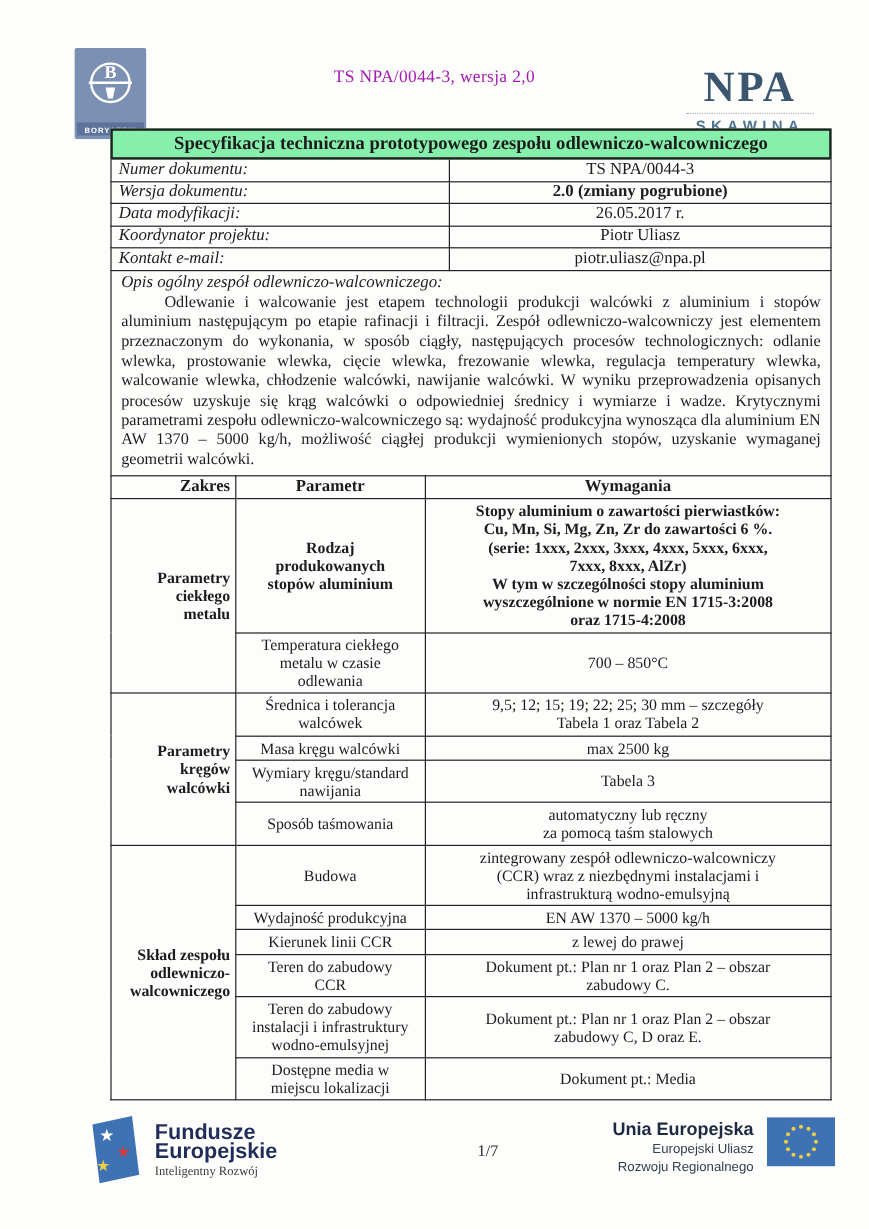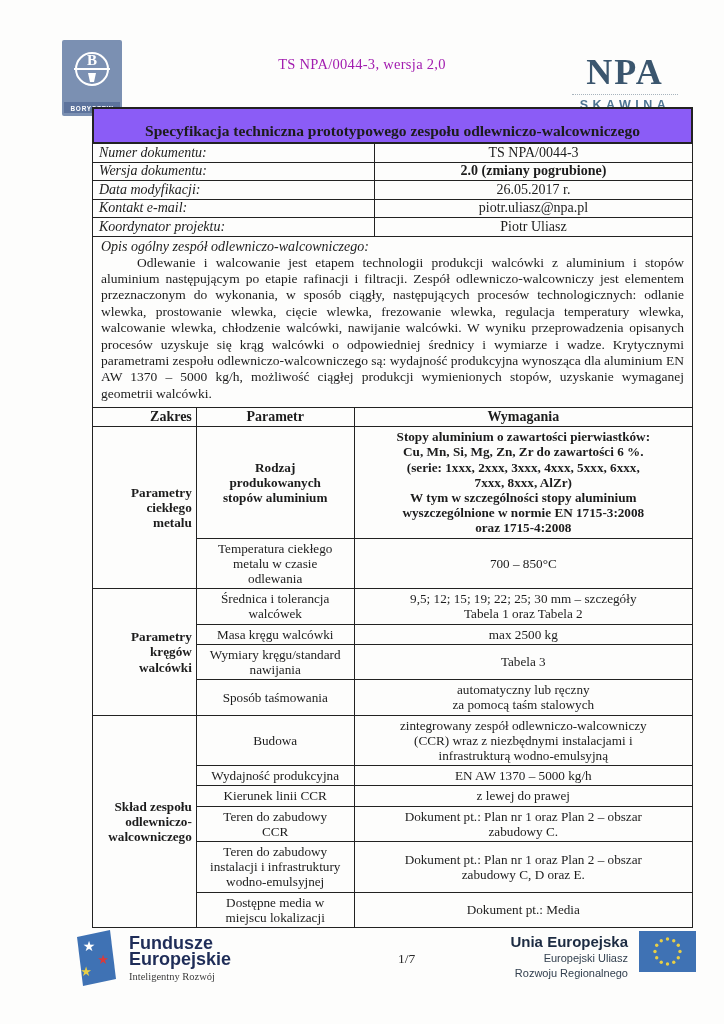--- a/index.html
+++ b/index.html
@@ -19,22 +19,22 @@
     font-size:14.5px;letter-spacing:.3px;color:#a21caf;}
   .npa-logo{position:absolute;right:44px;top:16px;text-align:center;width:110px;}
   .npa-word{font-size:36px;font-weight:bold;color:#3b566e;letter-spacing:2px;
     line-height:1;font-family:"Liberation Serif",serif;}
   .npa-line{border-top:1.5px dotted #a8b4bd;margin:4px 2px 3px 2px;}
   .skawina{font-family:"Liberation Sans",sans-serif;font-weight:bold;
     font-size:12.5px;letter-spacing:4.5px;color:#4d7492;}
 
   
   .content{position:absolute;top:107px;left:92px;width:601px;}
-  .title-bar{border:2px solid #222;background:#8b5cf6;text-align:center;
-    font-weight:bold;font-size:15.5px;padding:13px 0 2px 0;}
+  .title-bar{border:2px solid #222;background:#86efac;text-align:center;
+    font-weight:bold;font-size:15.5px;padding:2px 0 2px 0;}
 
   table{border-collapse:collapse;width:100%;}
   td,th{border:1.5px solid #222;}
 
   .meta-table td{font-size:14px;padding:0 6px;height:17.5px;}
   .meta-table .m-label{font-style:italic;width:47%;text-align:left;}
   .meta-table .m-value{text-align:center;}
   .meta-table{border-top:none;}
   .meta-table tr td{border-top:none;}
 
@@ -103,26 +103,26 @@
         </tr>
         <tr>
           <td class="m-label">Wersja dokumentu:</td>
           <td class="m-value b">2.0 (zmiany pogrubione)</td>
         </tr>
         <tr>
           <td class="m-label">Data modyfikacji:</td>
           <td class="m-value">26.05.2017 r.</td>
         </tr>
         <tr>
+          <td class="m-label">Koordynator projektu:</td>
+          <td class="m-value">Piotr Uliasz</td>
+        </tr>
+        <tr>
           <td class="m-label">Kontakt e-mail:</td>
           <td class="m-value">piotr.uliasz@npa.pl</td>
-        </tr>
-        <tr>
-          <td class="m-label">Koordynator projektu:</td>
-          <td class="m-value">Piotr Uliasz</td>
         </tr>
       </tbody>
     </table>
 
     <div class="desc-box">
       <div class="desc-label">Opis ogólny zespół odlewniczo-walcowniczego:</div>
       <div class="desc-text">Odlewanie i walcowanie jest etapem technologii produkcji walcówki z aluminium i stopów aluminium następującym po etapie rafinacji i filtracji. Zespół odlewniczo-walcowniczy jest elementem przeznaczonym do wykonania, w sposób ciągły, następujących procesów technologicznych: odlanie wlewka, prostowanie wlewka, cięcie wlewka, frezowanie wlewka, regulacja temperatury wlewka, walcowanie wlewka, chłodzenie walcówki, nawijanie walcówki. W wyniku przeprowadzenia opisanych procesów uzyskuje się krąg walcówki o odpowiedniej średnicy i wymiarze i wadze. Krytycznymi parametrami zespołu odlewniczo-walcowniczego są: wydajność produkcyjna wynosząca dla aluminium EN AW 1370 – 5000 kg/h, możliwość ciągłej produkcji wymienionych stopów, uzyskanie wymaganej geometrii walcówki.</div>
     </div>
 
     <table class="spec-table">

